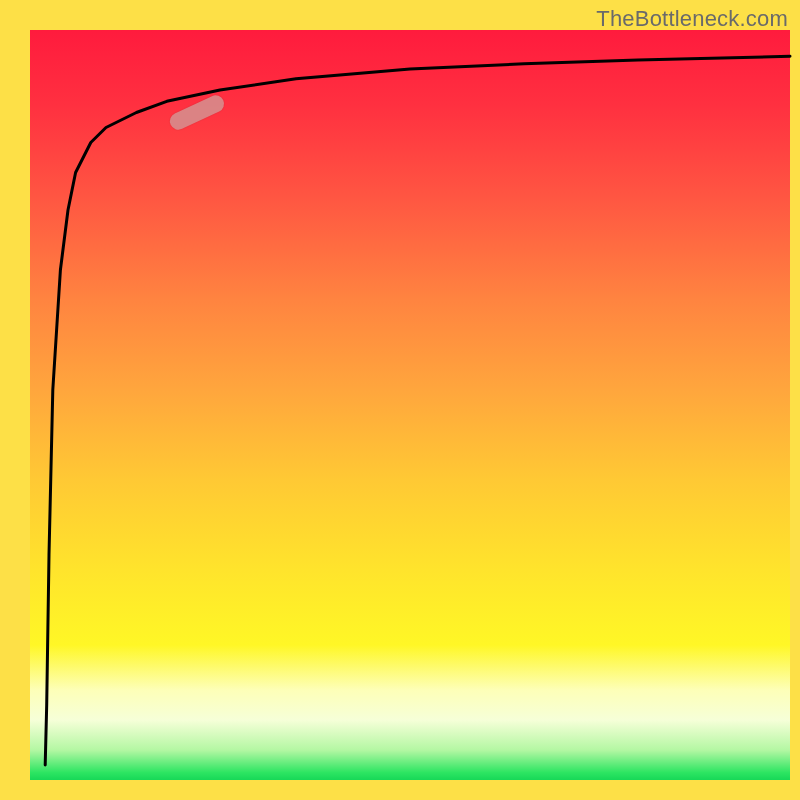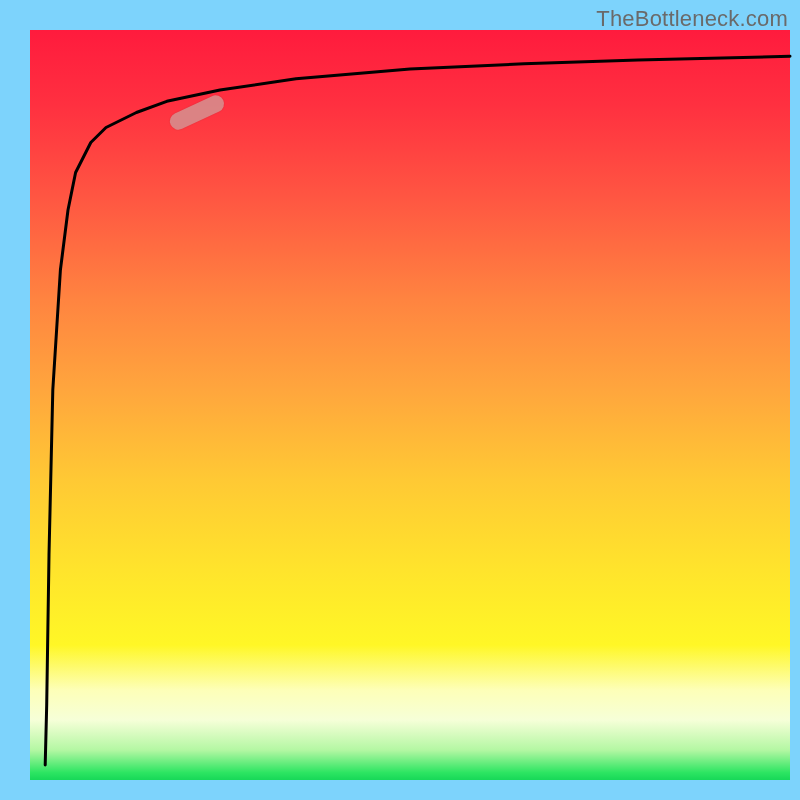--- a/index.html
+++ b/index.html
@@ -7,21 +7,21 @@
     padding: 0;
     width: 800px;
     height: 800px;
     background: #000;
     font-family: Arial, Helvetica, sans-serif;
   }
   .frame {
     position: relative;
     width: 800px;
     height: 800px;
-    background: #7dd3fc;
+    background: #fde047;
   }
   .plot {
     position: absolute;
     left: 30px;
     top: 30px;
     width: 760px;
     height: 750px;
   }
   .gradient {
     position: absolute;

